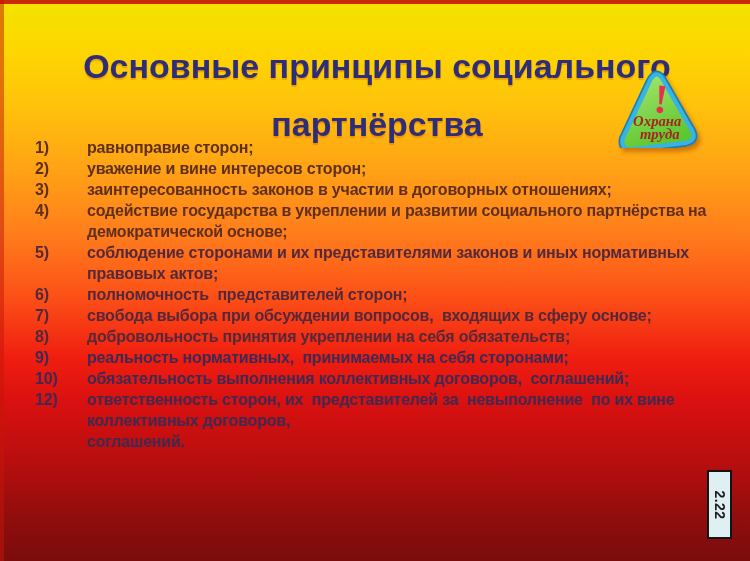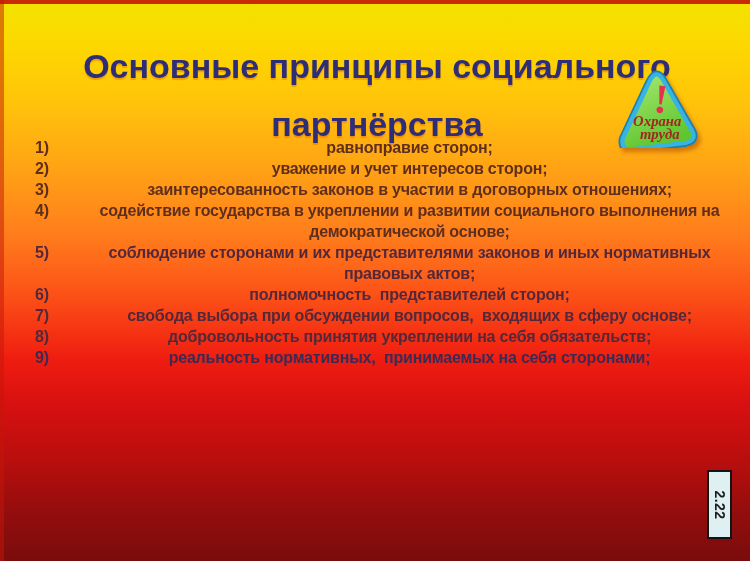--- a/index.html
+++ b/index.html
@@ -27,21 +27,21 @@
   .list{ position:absolute; left:35px; top:137px; width:700px; }
   .item{
     display:flex; align-items:flex-start;
     font-size:16px; font-weight:700; line-height:21px;
     letter-spacing:-0.2px;
     color:#3c2a52;
   }
   .item:nth-child(-n+8){ color:#53283a; }
   .item:nth-child(-n+4){ color:#5f2e1d; }
   .num{ display:inline-block; width:52px; flex-shrink:0; white-space:nowrap; }
-  .txt{ display:inline-block; width:645px; white-space:pre-wrap;text-align:center; }
+  .txt{ display:inline-block; width:645px; white-space:pre-wrap; }
   .pagebox{
     position:absolute; left:707px; top:470px; width:25px; height:69px;
     background:#dff0f2; border:2px solid #141414; box-sizing:border-box;
     display:flex; align-items:center; justify-content:center;
   }
   .pagebox span{
     transform:rotate(90deg);
     white-space:nowrap;
     font-size:14px; font-weight:700; color:#1c1c1c; letter-spacing:0.5px;
   }
@@ -71,29 +71,29 @@
     </svg>
   </div>
 
   <div class="list">
       <div class="item">
         <span class="num">1)</span>
         <span class="txt">равноправие сторон;</span>
       </div>
       <div class="item">
         <span class="num">2)</span>
-        <span class="txt">уважение и учет интересов сторон;</span>
+        <span class="txt">уважение и вине интересов сторон;</span>
       </div>
       <div class="item">
         <span class="num">3)</span>
         <span class="txt">заинтересованность законов в участии в договорных отношениях;</span>
       </div>
       <div class="item">
         <span class="num">4)</span>
-        <span class="txt">содействие государства в укреплении и развитии социального выполнения на
+        <span class="txt">содействие государства в укреплении и развитии социального партнёрства на
 демократической основе;</span>
       </div>
       <div class="item">
         <span class="num">5)</span>
         <span class="txt">соблюдение сторонами и их представителями законов и иных нормативных
 правовых актов;</span>
       </div>
       <div class="item">
         <span class="num">6)</span>
         <span class="txt">полномочность  представителей сторон;</span>
@@ -103,19 +103,29 @@
         <span class="txt">свобода выбора при обсуждении вопросов,  входящих в сферу основе;</span>
       </div>
       <div class="item">
         <span class="num">8)</span>
         <span class="txt">добровольность принятия укреплении на себя обязательств;</span>
       </div>
       <div class="item">
         <span class="num">9)</span>
         <span class="txt">реальность нормативных,  принимаемых на себя сторонами;</span>
       </div>
+      <div class="item">
+        <span class="num">10)</span>
+        <span class="txt">обязательность выполнения коллективных договоров,  соглашений;</span>
+      </div>
+      <div class="item">
+        <span class="num">12)</span>
+        <span class="txt">ответственность сторон, их  представителей за  невыполнение  по их вине
+коллективных договоров,
+соглашений.</span>
+      </div>
     </div>
 
   <div class="pagebox">
     <span>2.22</span>
   </div>
 
 </div>
 
 </body></html>

